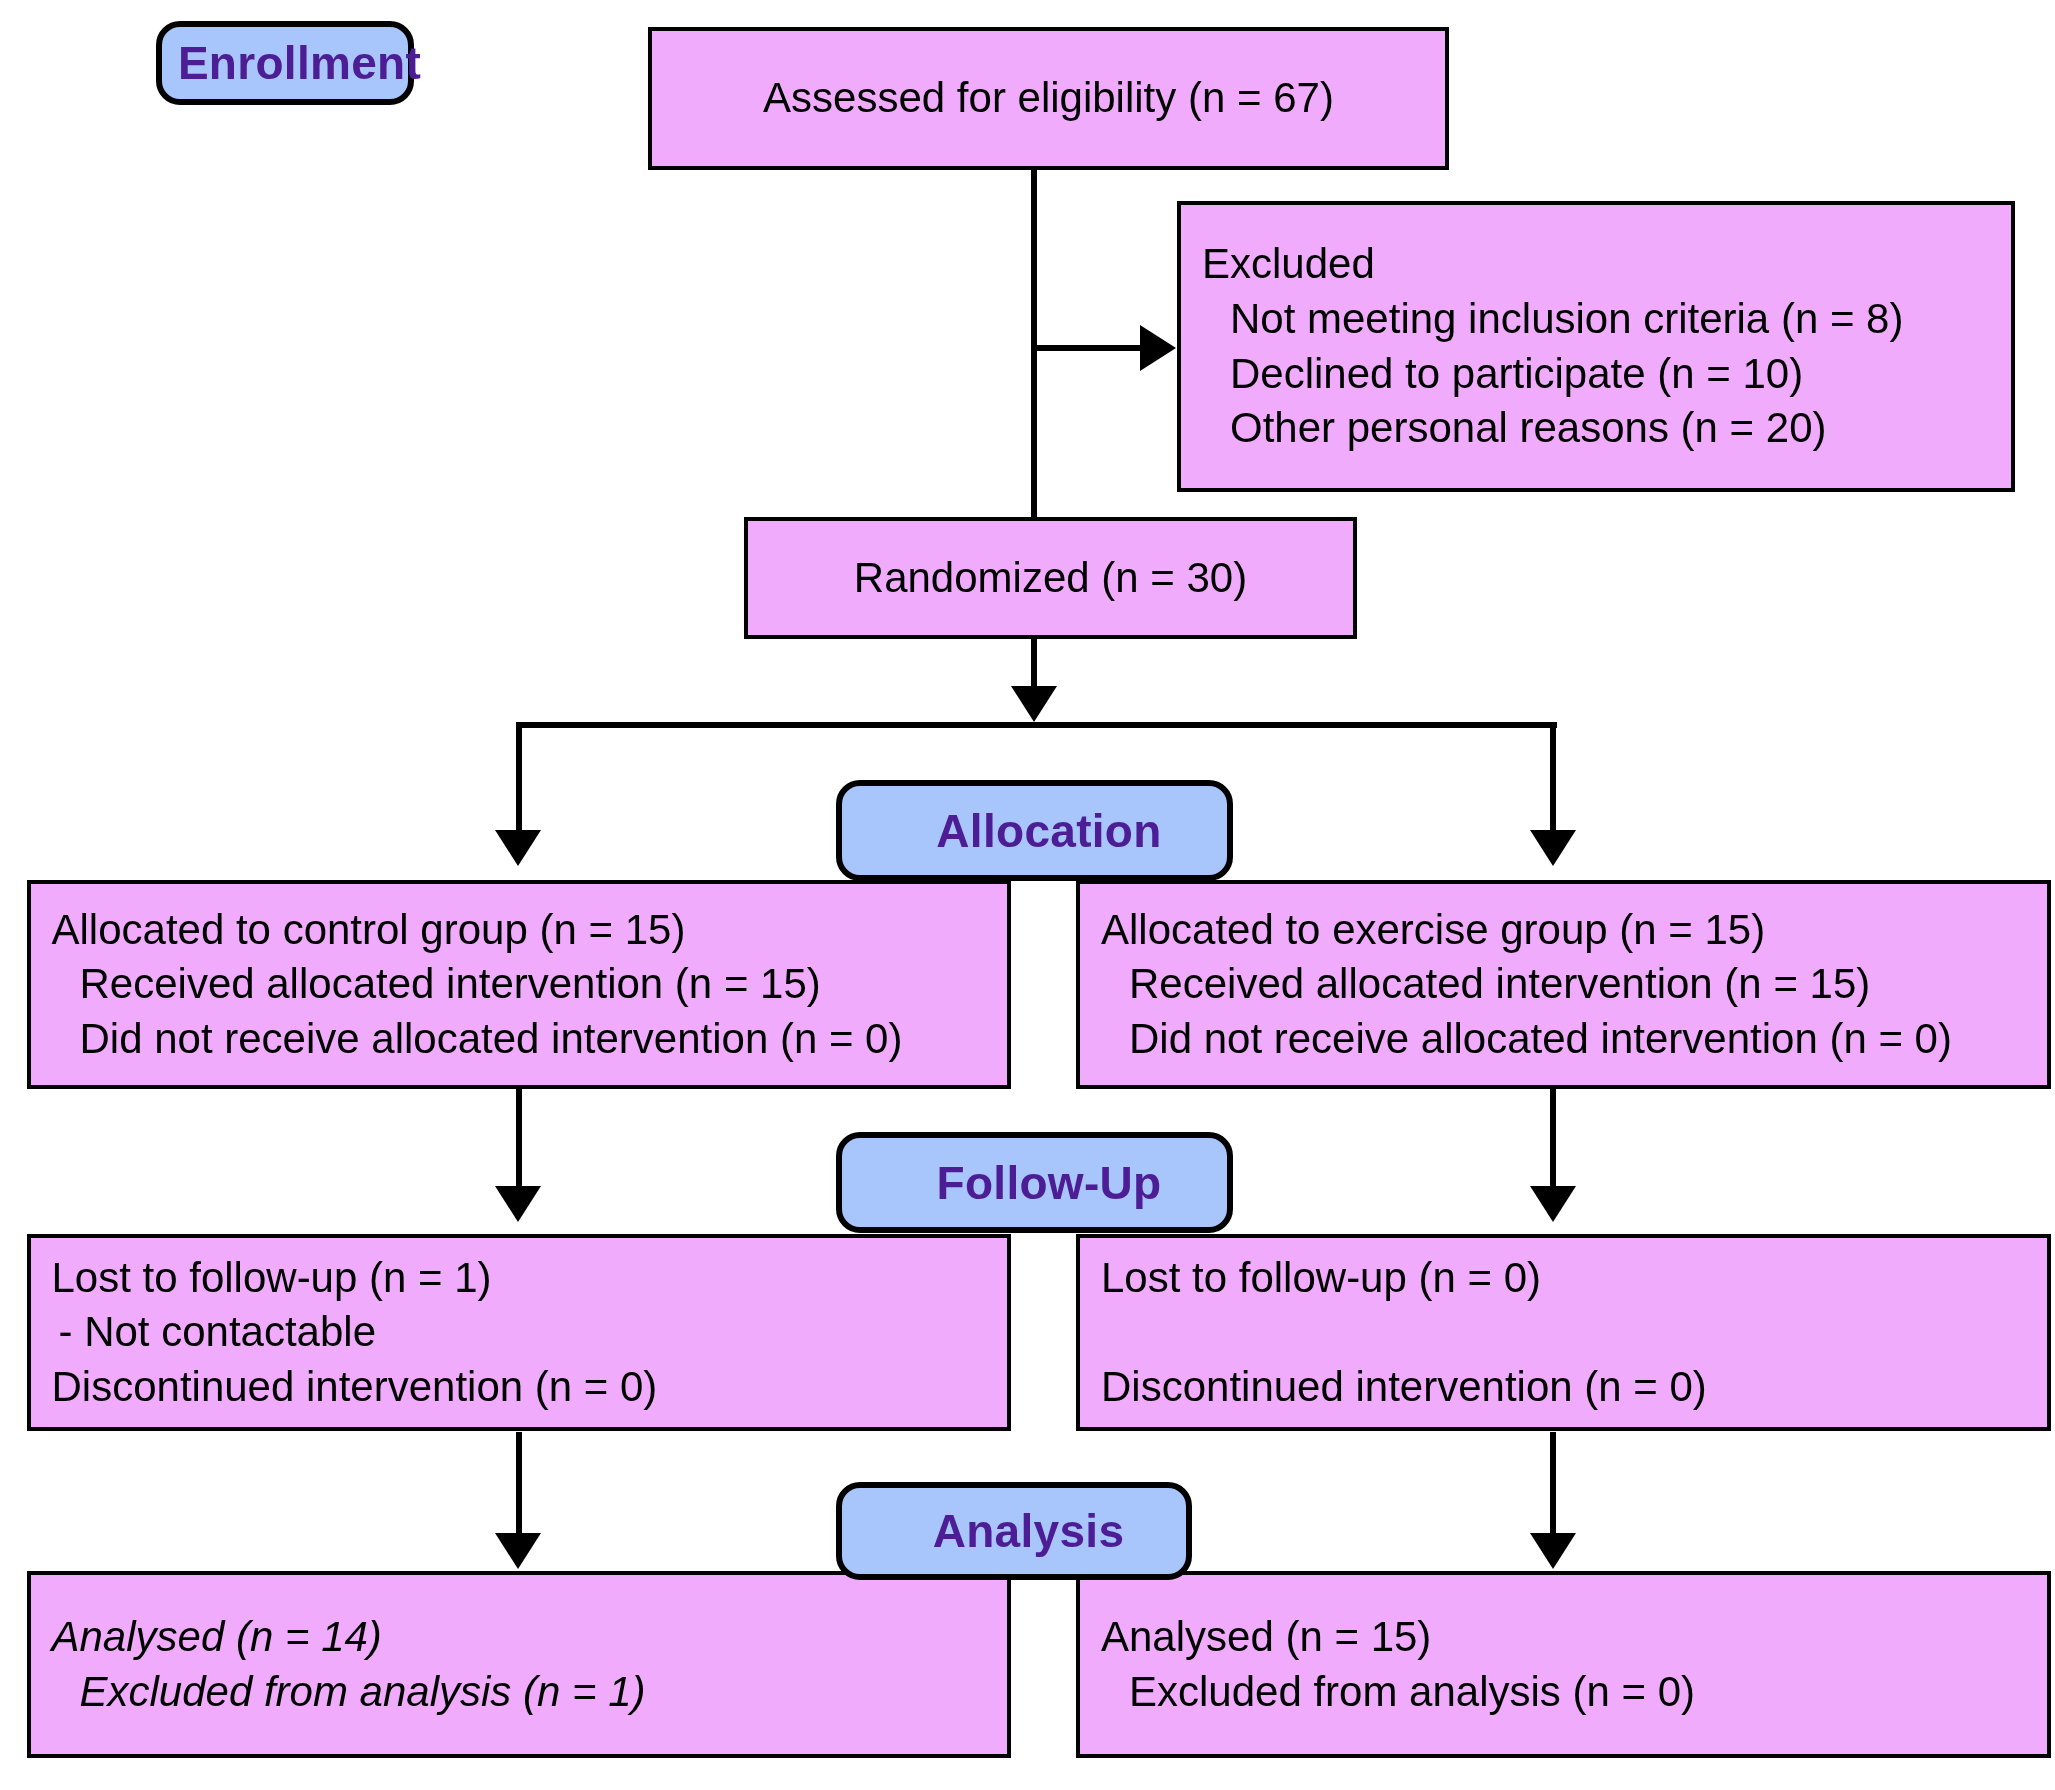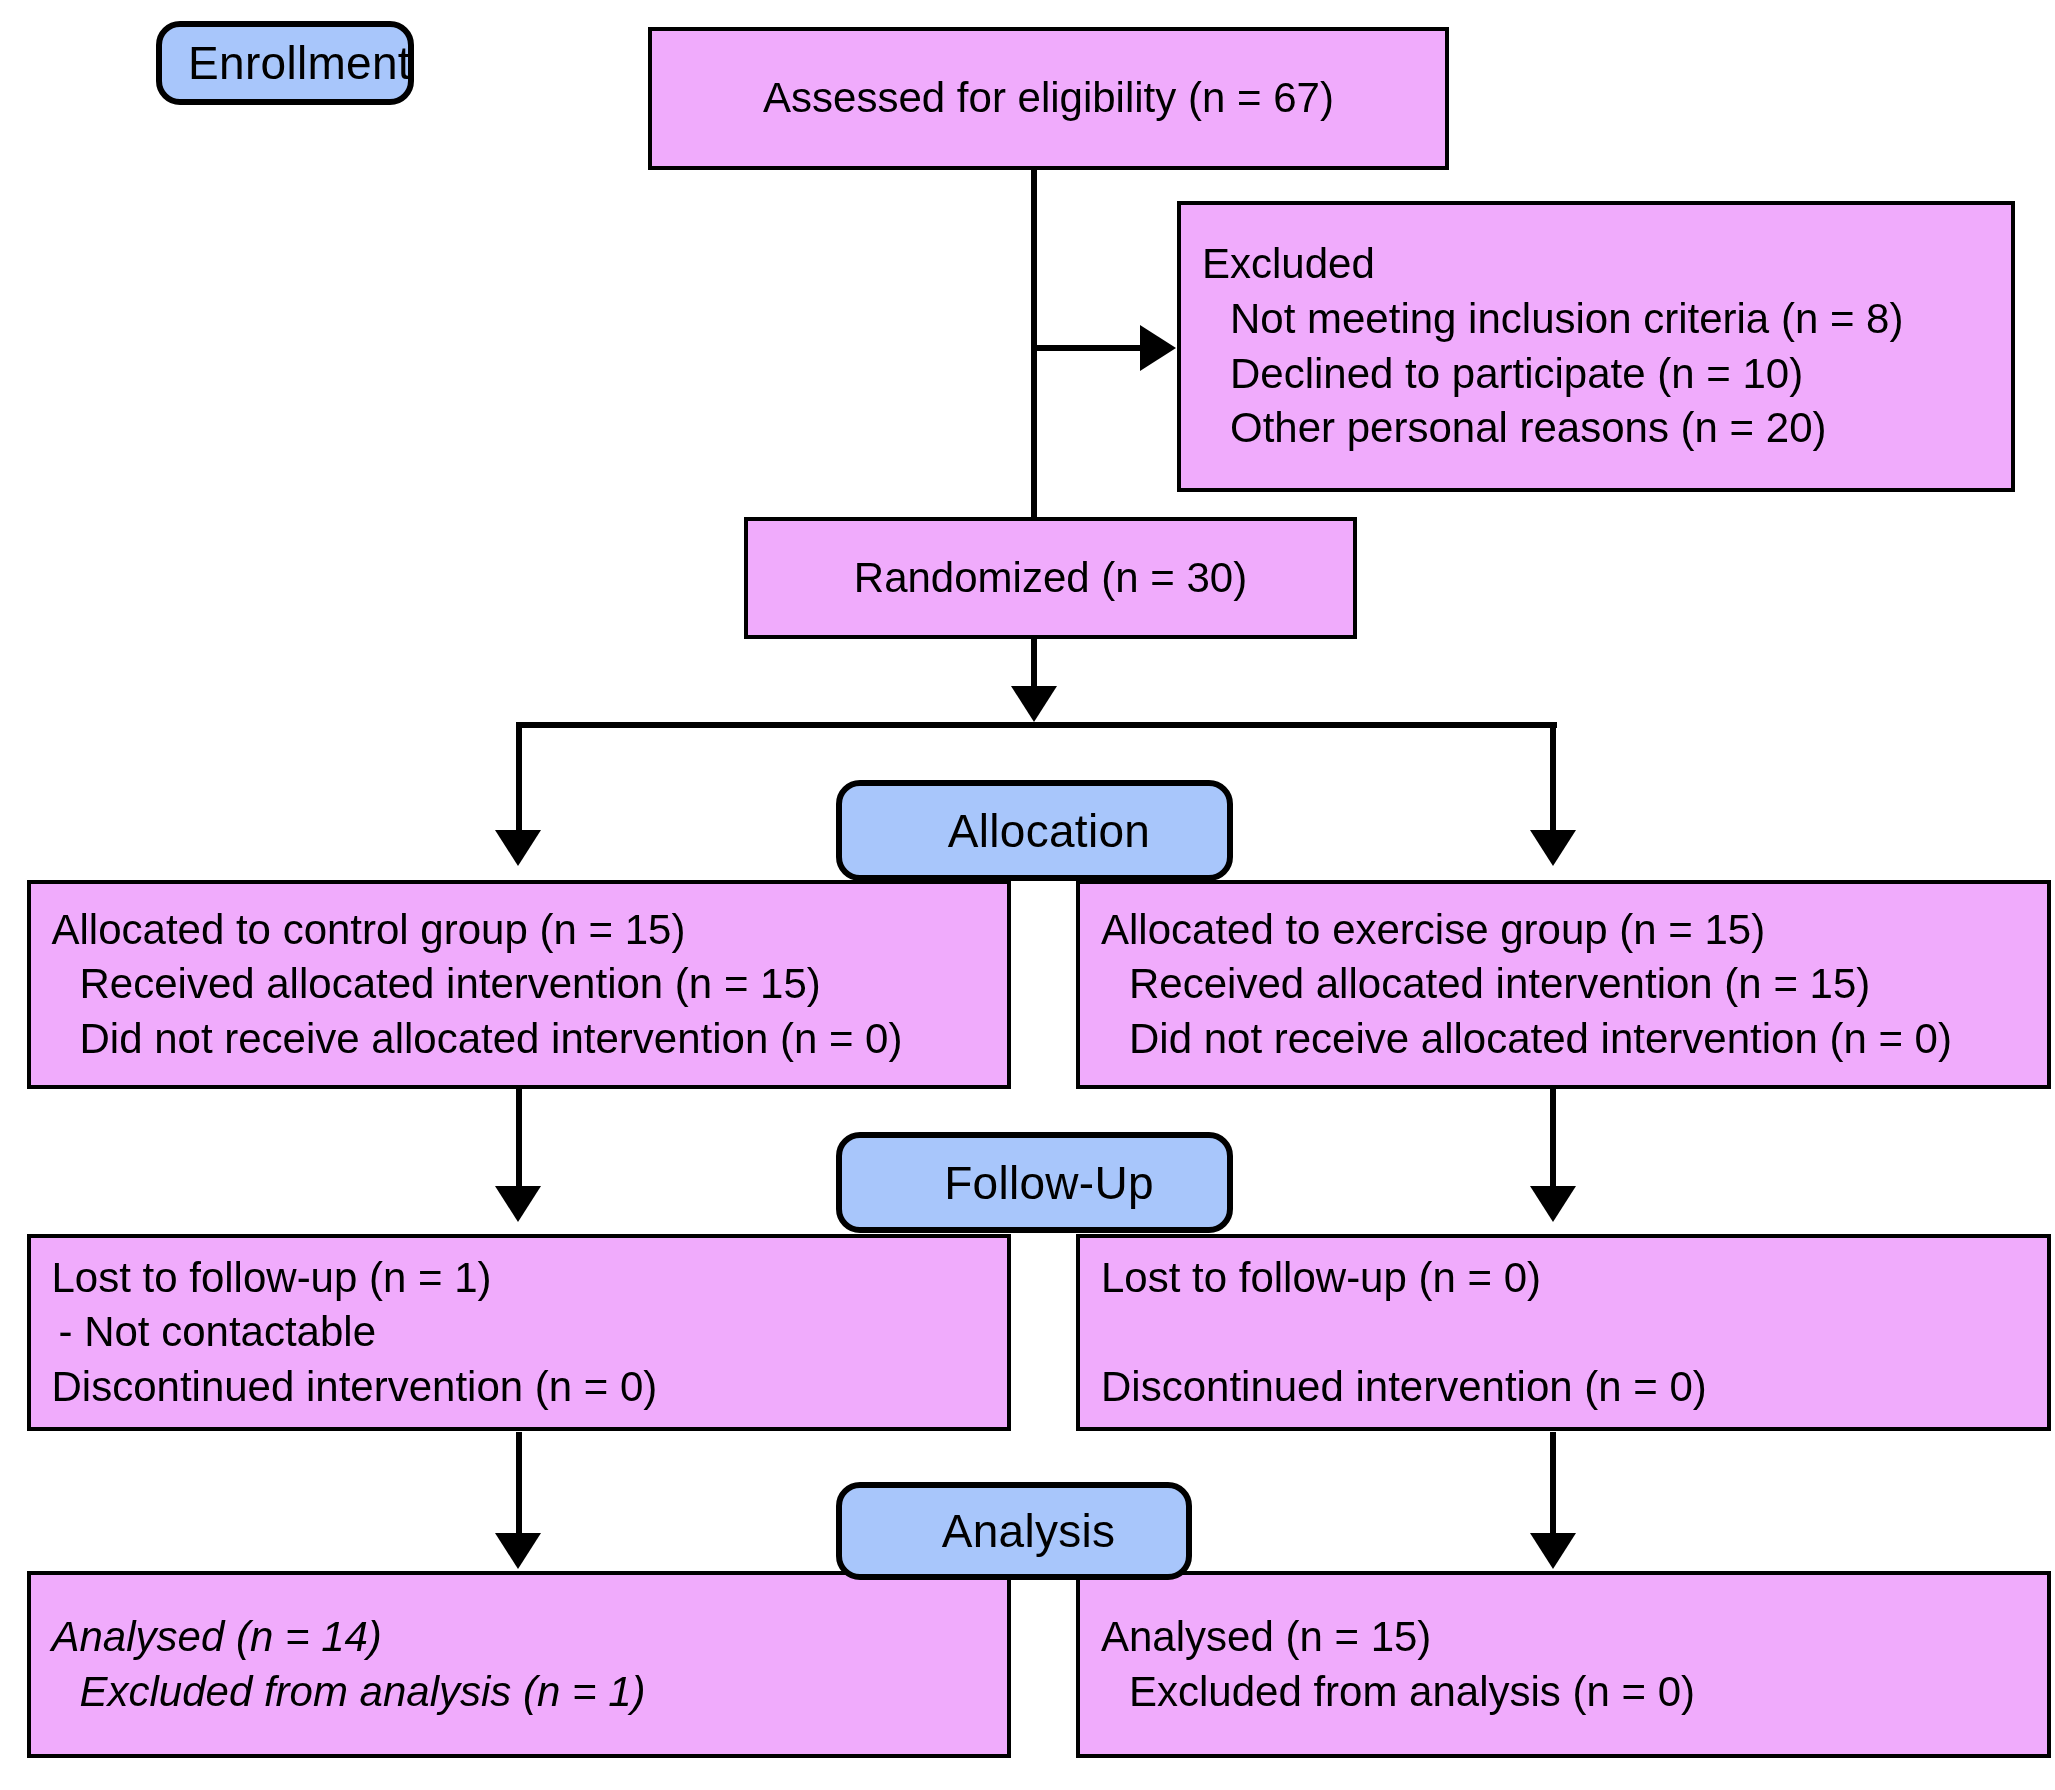--- a/index.html
+++ b/index.html
@@ -52,22 +52,22 @@
     background: #a8c6fb;
     border: 6.3px solid #000000;
     border-radius: 24px;
     display: flex;
     align-items: center;
     justify-content: center;
     z-index: 9;
   }
   .pill span {
     font-size: 46px;
-    font-weight: normal;
-    color: #000000;
+    font-weight: bold;
+    color: #4c1d95;
     letter-spacing: 0.3px;
     margin-left: 29px;
   }
 
   
   .vline {
     position: absolute;
     background: #000000;
     width: 6.3px;
     z-index: 2;

